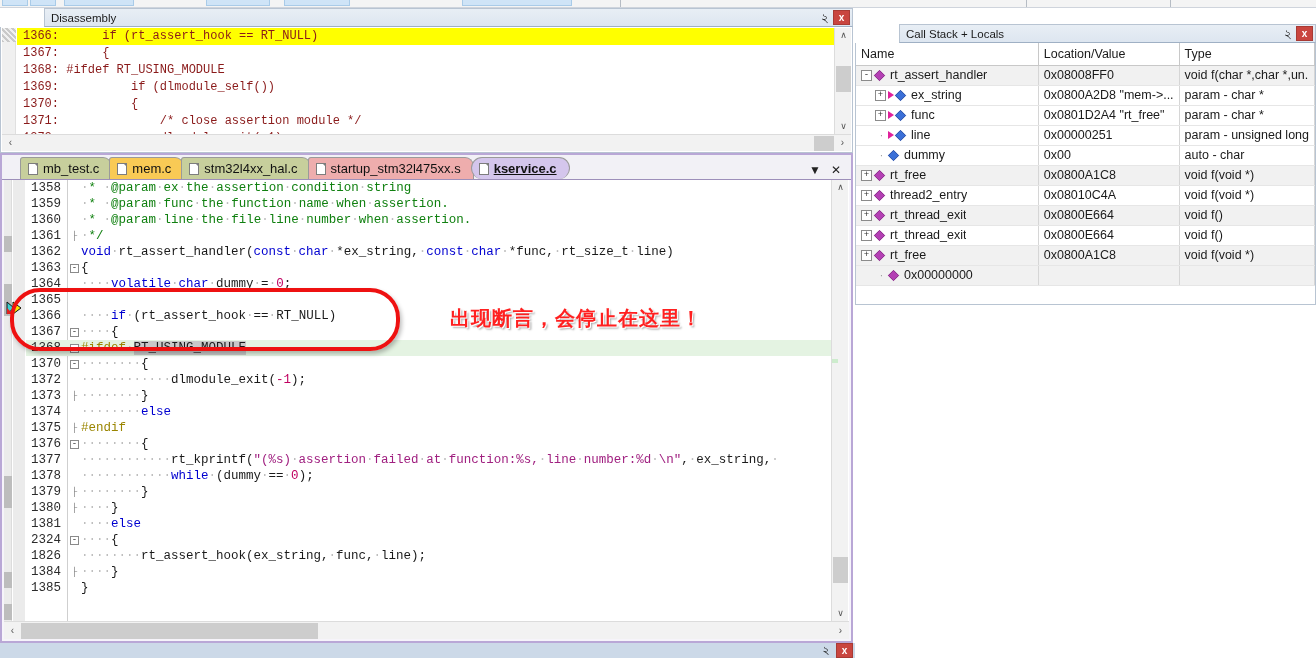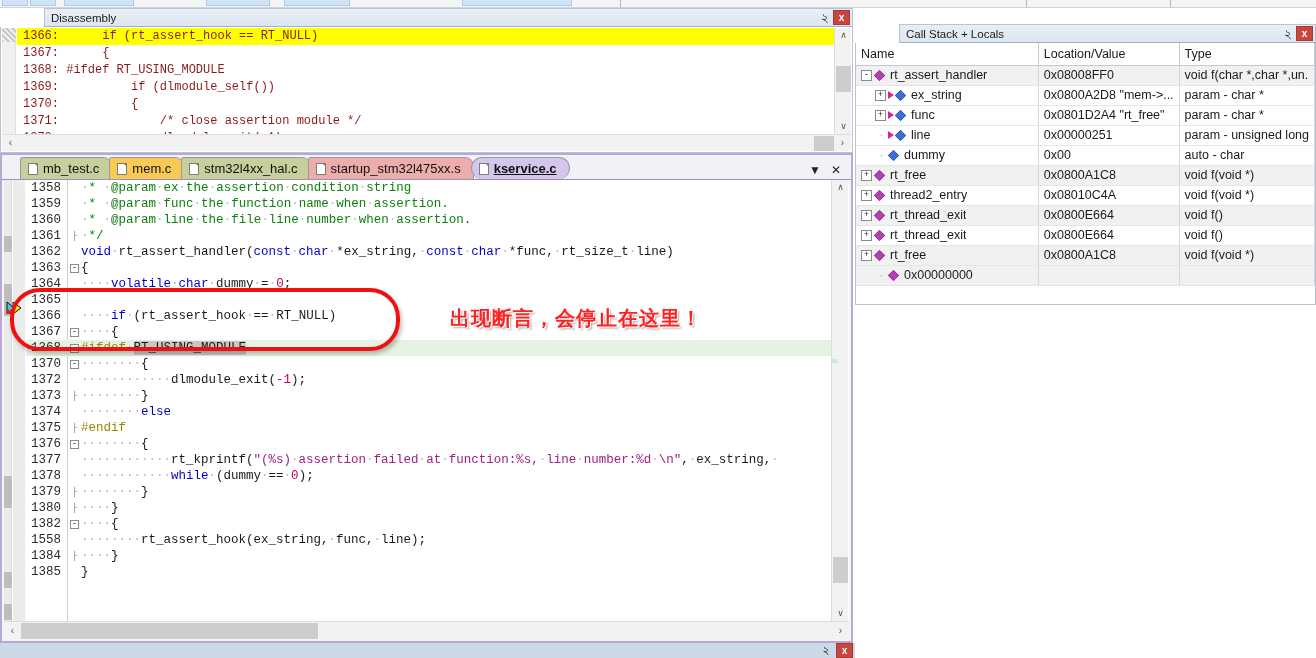--- a/index.html
+++ b/index.html
@@ -492,22 +492,23 @@
             <div class="ln"><span class="lnum">1370</span><span class="fold"><span class="foldbox">-</span></span><span class="ltxt"><span class="c-dot">········</span><span class="c-plain">{</span></span></div>
             <div class="ln"><span class="lnum">1372</span><span class="fold"></span><span class="ltxt"><span class="c-dot">············</span><span class="c-plain">dlmodule_exit(</span><span class="c-num">-1</span><span class="c-plain">);</span></span></div>
             <div class="ln"><span class="lnum">1373</span><span class="fold">├</span><span class="ltxt"><span class="c-dot">········</span><span class="c-plain">}</span></span></div>
             <div class="ln"><span class="lnum">1374</span><span class="fold"></span><span class="ltxt"><span class="c-dot">········</span><span class="c-kw">else</span></span></div>
             <div class="ln"><span class="lnum">1375</span><span class="fold">├</span><span class="ltxt"><span class="c-pre">#endif</span></span></div>
             <div class="ln"><span class="lnum">1376</span><span class="fold"><span class="foldbox">-</span></span><span class="ltxt"><span class="c-dot">········</span><span class="c-plain">{</span></span></div>
             <div class="ln"><span class="lnum">1377</span><span class="fold"></span><span class="ltxt"><span class="c-dot">············</span><span class="c-plain">rt_kprintf(</span><span class="c-str">"(%s)<span class="c-dot">·</span>assertion<span class="c-dot">·</span>failed<span class="c-dot">·</span>at<span class="c-dot">·</span>function:%s,<span class="c-dot">·</span>line<span class="c-dot">·</span>number:%d<span class="c-dot">·</span>\n"</span><span class="c-plain">,</span><span class="c-dot">·</span><span class="c-plain">ex_string,</span><span class="c-dot">·</span></span></div>
             <div class="ln"><span class="lnum">1378</span><span class="fold"></span><span class="ltxt"><span class="c-dot">············</span><span class="c-kw">while</span><span class="c-dot">·</span><span class="c-plain">(dummy</span><span class="c-dot">·</span><span class="c-plain">==</span><span class="c-dot">·</span><span class="c-num">0</span><span class="c-plain">);</span></span></div>
             <div class="ln"><span class="lnum">1379</span><span class="fold">├</span><span class="ltxt"><span class="c-dot">········</span><span class="c-plain">}</span></span></div>
             <div class="ln"><span class="lnum">1380</span><span class="fold">├</span><span class="ltxt"><span class="c-dot">····</span><span class="c-plain">}</span></span></div>
-            <div class="ln"><span class="lnum">1382</span><span class="fold"><span class="foldbox">-</span></span><span class="ltxt"><span class="c-dot">····</span><span class="c-plain">{</span></span></div>
-            <div class="ln"><span class="lnum">1558</span><span class="fold"></span><span class="ltxt"><span class="c-dot">········</span><span class="c-plain">rt_assert_hook(ex_string,</span><span class="c-dot">·</span><span class="c-plain">func,</span><span class="c-dot">·</span><span class="c-plain">line);</span></span></div>
+            <div class="ln"><span class="lnum">1381</span><span class="fold"></span><span class="ltxt"><span class="c-dot">····</span><span class="c-kw">else</span></span></div>
+            <div class="ln"><span class="lnum">2324</span><span class="fold"><span class="foldbox">-</span></span><span class="ltxt"><span class="c-dot">····</span><span class="c-plain">{</span></span></div>
+            <div class="ln"><span class="lnum">1826</span><span class="fold"></span><span class="ltxt"><span class="c-dot">········</span><span class="c-plain">rt_assert_hook(ex_string,</span><span class="c-dot">·</span><span class="c-plain">func,</span><span class="c-dot">·</span><span class="c-plain">line);</span></span></div>
             <div class="ln"><span class="lnum">1384</span><span class="fold">├</span><span class="ltxt"><span class="c-dot">····</span><span class="c-plain">}</span></span></div>
             <div class="ln"><span class="lnum">1385</span><span class="fold"></span><span class="ltxt"><span class="c-plain">}</span></span></div>
           </div>
 
         <div class="ed-vsb">
           <div class="sb-arrow">∧</div>
           <div class="greenmark" style="top:179px;"></div>
           <div class="sb-thumb" style="left:1px; bottom:38px; width:15px; height:26px;"></div>
           <div class="sb-arrow" style="position:absolute;bottom:0;">∨</div>
         </div>

